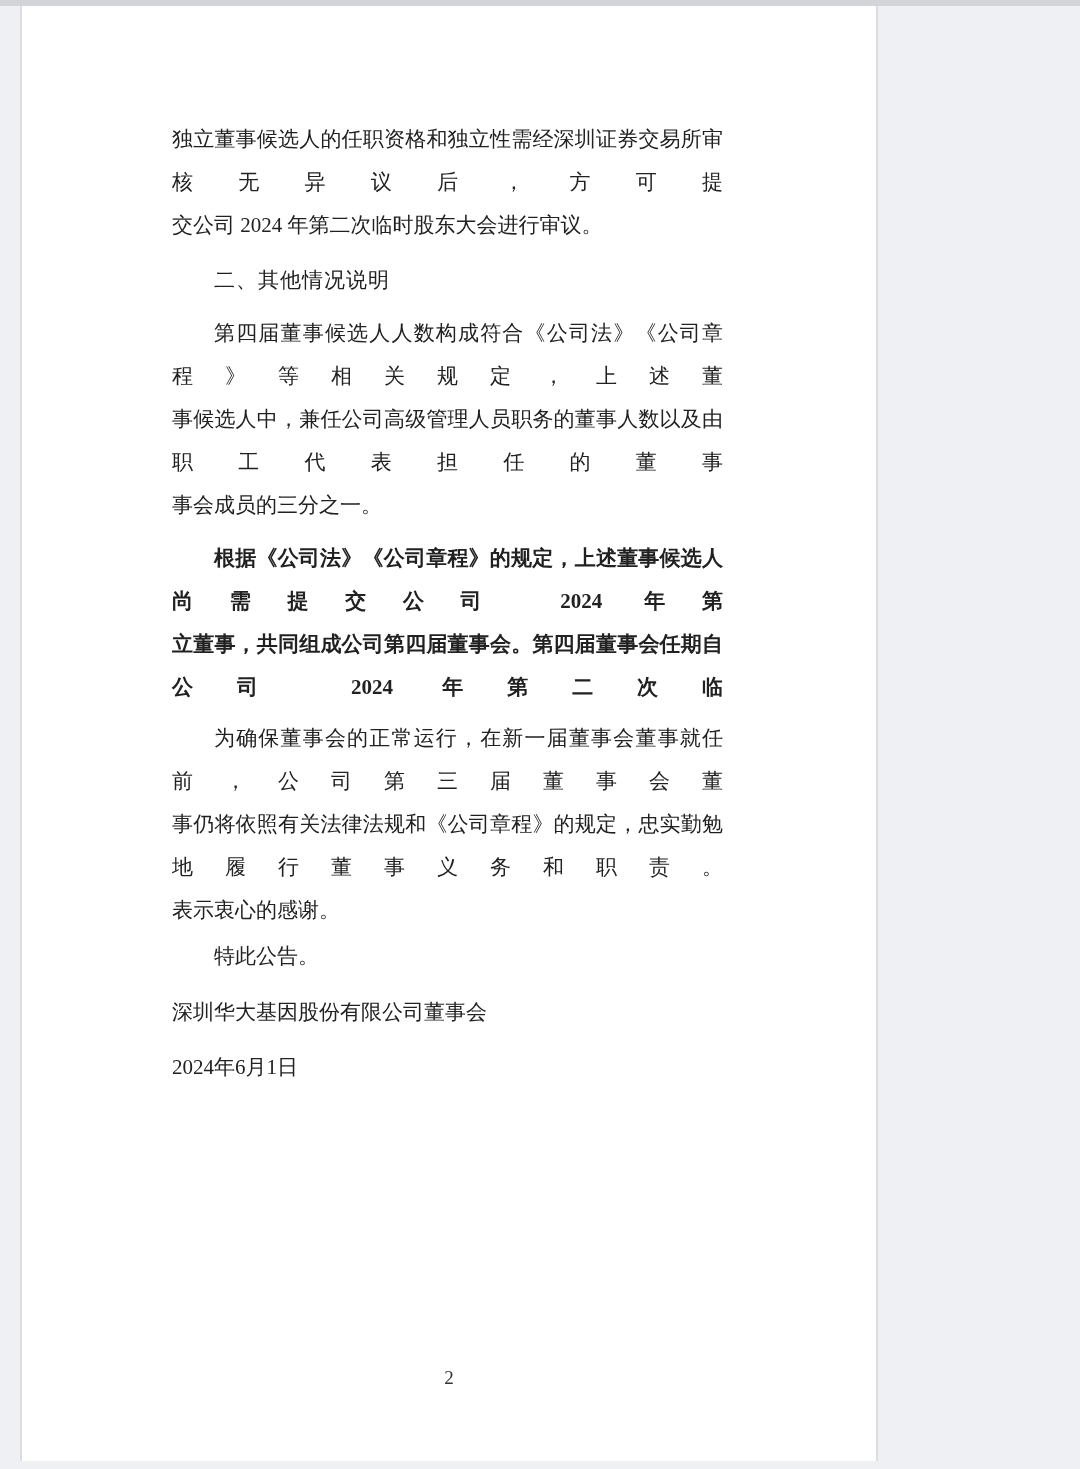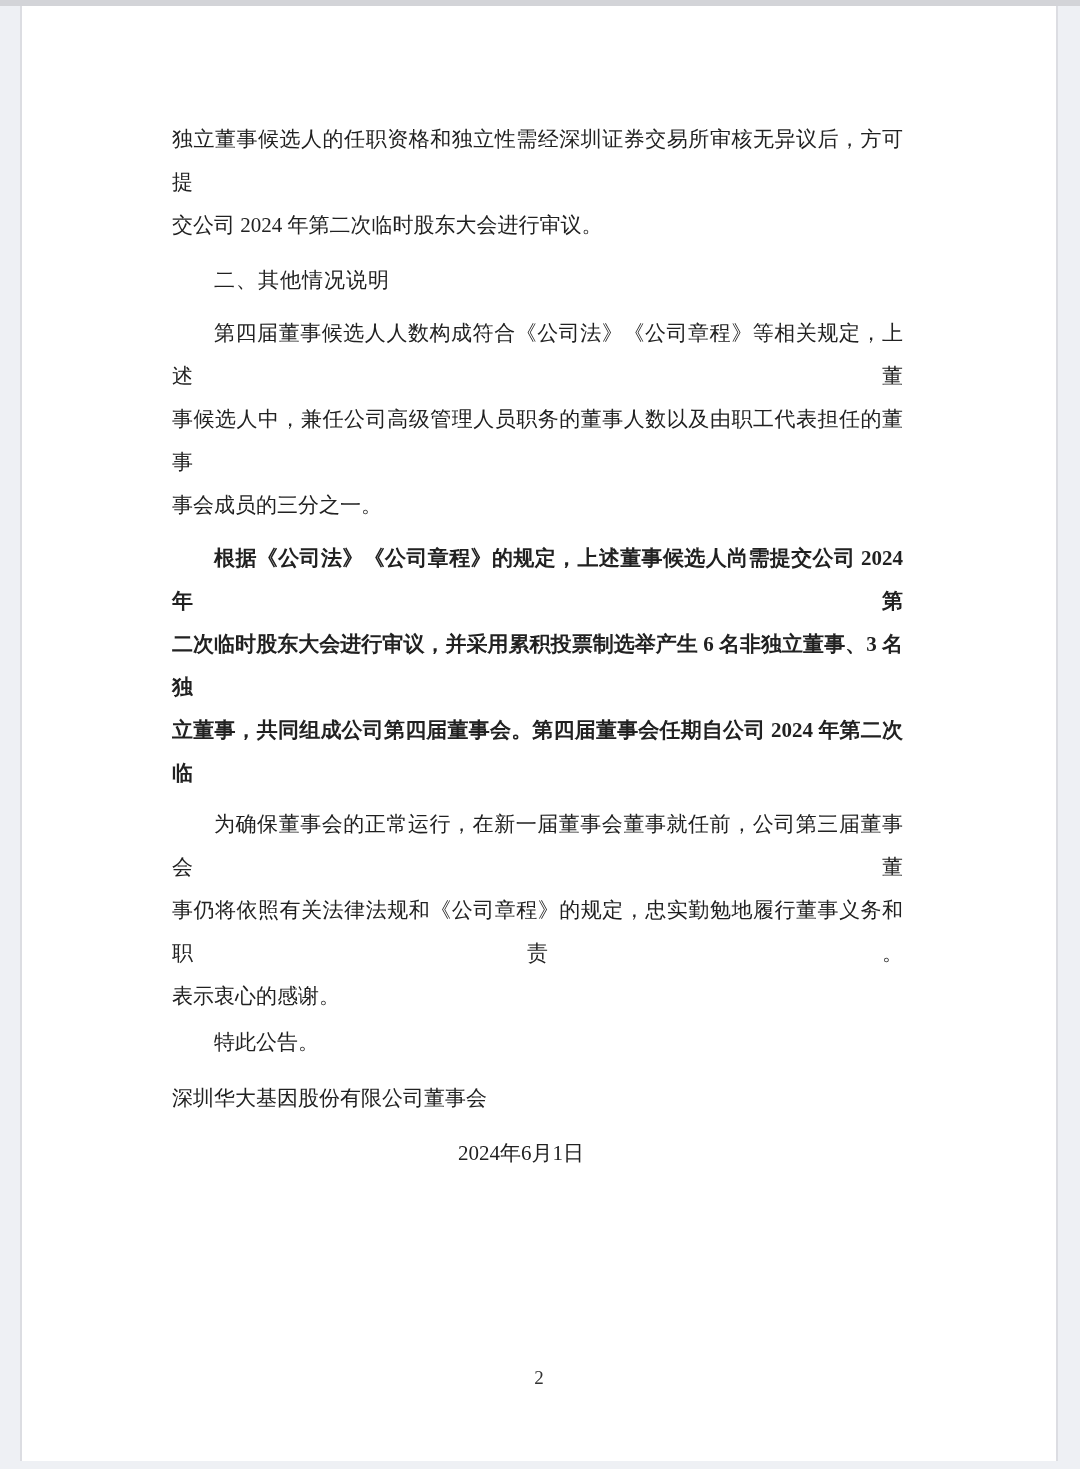--- a/index.html
+++ b/index.html
@@ -18,21 +18,21 @@
     position: absolute;
     top: 0; left: 0;
     width: 100%;
     height: 6px;
     background: #d3d4d8;
   }
   .page {
     position: absolute;
     top: 6px;
     left: 20px;
-    width: 1038px;
+    width: 858px;
     height: 1455px;
     background: #ffffff;
     border-left: 2px solid #dcdde2;
     border-right: 2px solid #dcdde2;
     box-sizing: border-box;
   }
   .content {
     padding: 112px 153px 0 150px;
     color: #212121;
     font-size: 21px;
@@ -55,21 +55,21 @@
   }
   .p1 { margin-top: 10px; }
   .p2 { margin-top: 10px; font-weight: bold; }
   .p3 { margin-top: 8px; }
   .closing { margin-top: 4px; font-family: Liberation Mono, monospace; }
   .sig {
     margin-top: 12px;
   }
   .date {
     margin-top: 12px;
-    text-align: center;
+    text-align: left;
     padding-right: 33px;
   }
   .pagenum {
     position: absolute;
     bottom: 72px;
     left: 0;
     right: 0;
     text-align: center;
     font-size: 19px;
     color: #333333;
@@ -91,21 +91,20 @@
     <div class="heading">二、其他情况说明</div>
 
     <div class="block p1">
       <div class="line full indent">第四届董事候选人人数构成符合《公司法》《公司章程》等相关规定，上述董</div>
       <div class="line full">事候选人中，兼任公司高级管理人员职务的董事人数以及由职工代表担任的董事</div>
       <div class="line">事会成员的三分之一。</div>
     </div>
 
     <div class="block p2">
       <div class="line full indent">根据《公司法》《公司章程》的规定，上述董事候选人尚需提交公司 2024 年第</div>
-      <div class="line full">二次临时股东大会进行审议，并采用累积投票制选举产生 6 名非独立董事、3 名独</div>
       <div class="line full">立董事，共同组成公司第四届董事会。第四届董事会任期自公司 2024 年第二次临</div>
     </div>
 
     <div class="block p3">
       <div class="line full indent">为确保董事会的正常运行，在新一届董事会董事就任前，公司第三届董事会董</div>
       <div class="line full">事仍将依照有关法律法规和《公司章程》的规定，忠实勤勉地履行董事义务和职责。</div>
       <div class="line">表示衷心的感谢。</div>
     </div>
 
     <div class="line closing indent">特此公告。</div>

